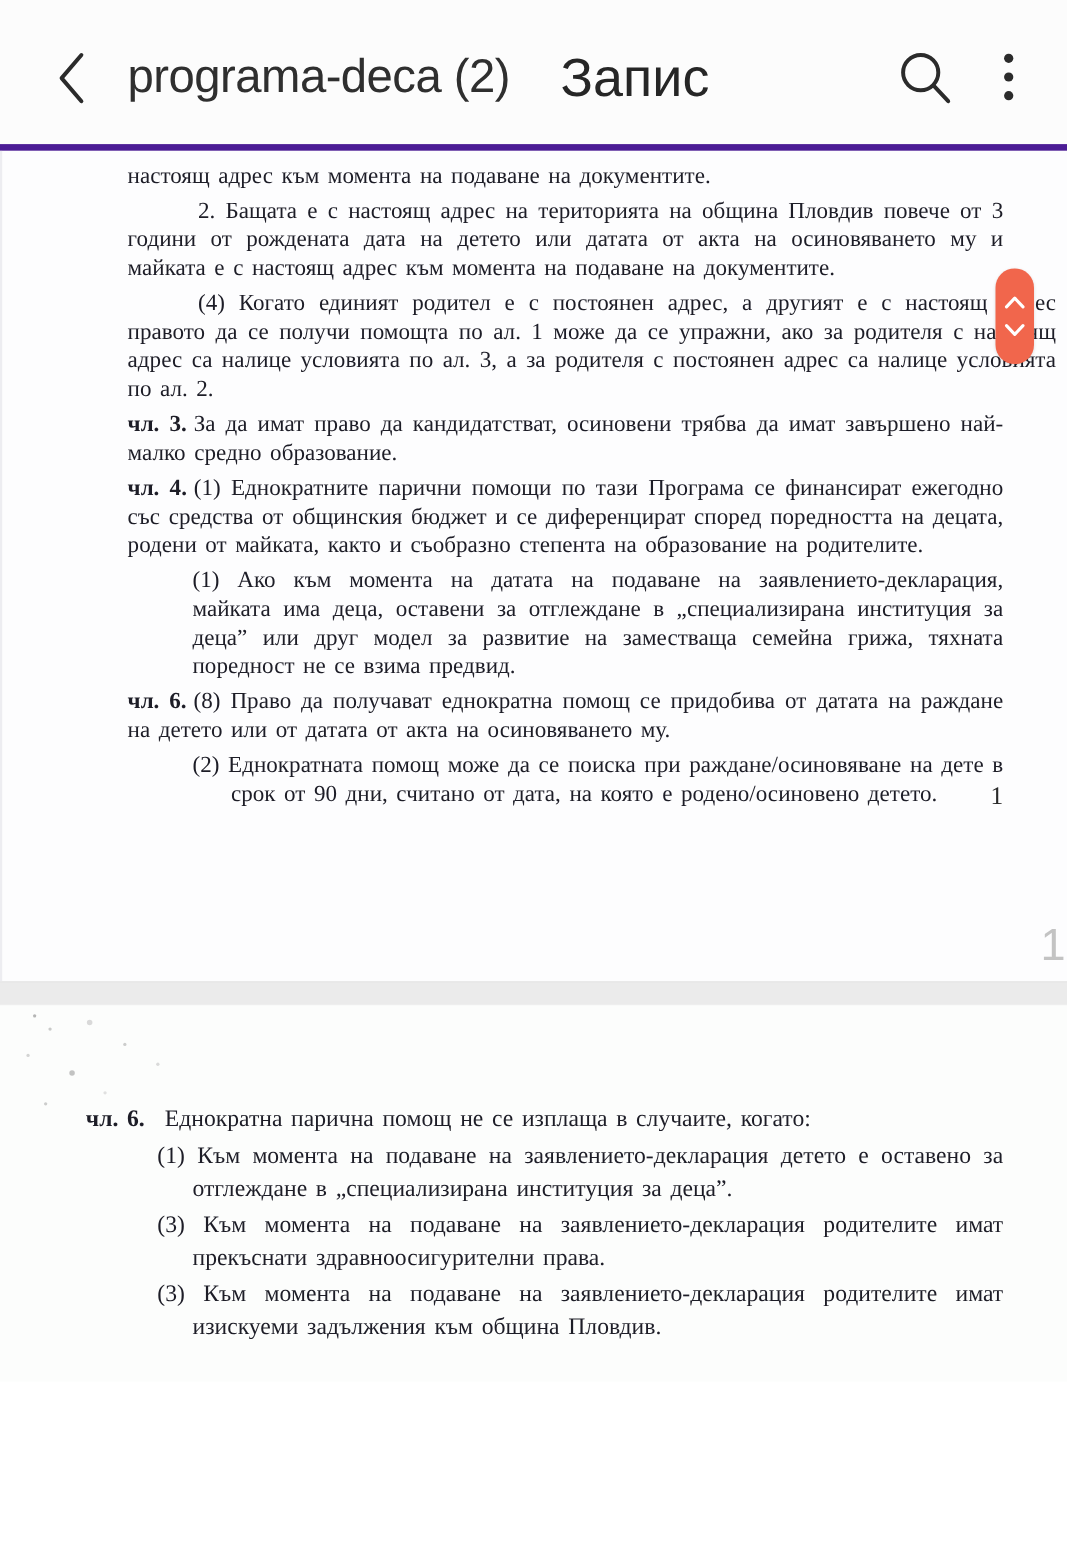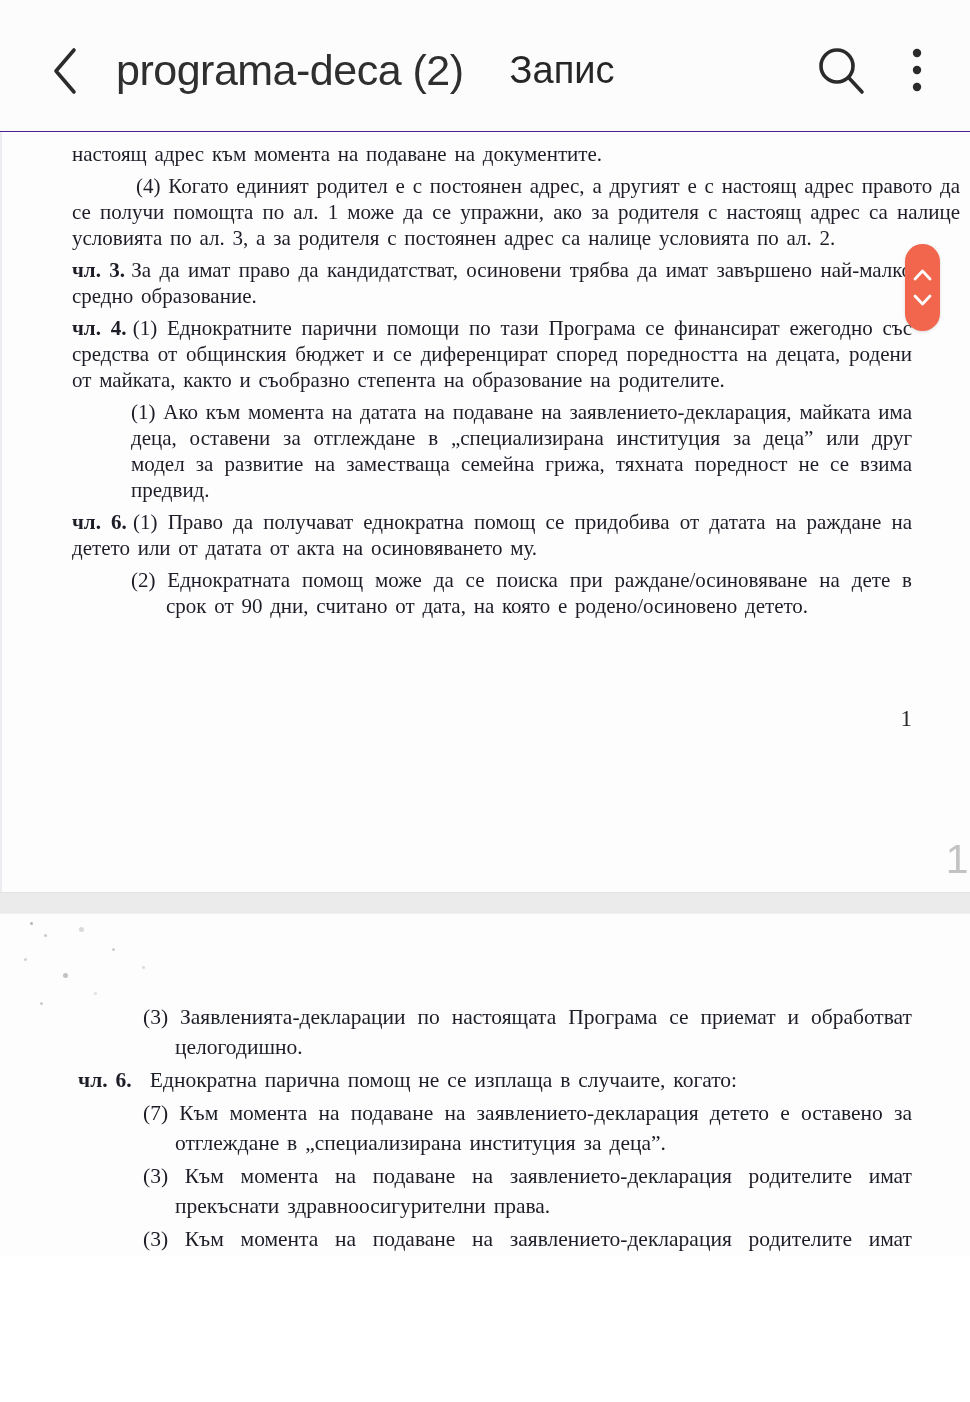--- a/index.html
+++ b/index.html
@@ -16,30 +16,30 @@
   }
   .icon-btn { background:none; border:none; cursor:pointer; display:flex; align-items:center; justify-content:center; }
   .back-btn { width:58px; height:70px; }
   .title {
     font-size:43px; font-weight:400; color:#2f2f2f; letter-spacing:-0.5px;
     margin-left:22px; white-space:nowrap;
   }
   .save-btn {
     background:none; border:none; cursor:pointer;
     font-family:"Liberation Sans", sans-serif;
-    font-size:38px; font-weight:500; color:#262626; margin-left:46px;
+    font-size:49px; font-weight:500; color:#262626; margin-left:46px;
   }
   .search-btn { width:70px; height:70px; margin-left:auto; }
   .menu-btn { width:54px; height:70px; margin-left:14px; }
 
   
   main { position:relative; width:970px; height:1271px; }
 
   .page { position:relative; background:#fdfdfe; overflow:hidden; }
-  .page1 { height:761px; border-top:1px solid #4c1d95; padding:9px 58px 0 72px; }
+  .page1 { height:761px; border-top:6px solid #4c1d95; padding:9px 58px 0 116px; }
   .page1::before { content:""; position:absolute; left:0; top:0; bottom:0; width:2px; background:#ededf1; }
   .page2 { height:467px; background:#fcfdfc; padding:88px 58px 0 78px; }
 
   .separator { height:22px; background:#ebebeb; border-top:1px solid #e2e2e2; border-bottom:1px solid #f0f0f0; }
 
   .doc p {
     font-family:"Liberation Serif", serif; color:#1d1d27;
     text-align:justify; word-spacing:2.5px;
   }
   .page1 p { font-size:21px; line-height:26px; margin-bottom:6px; }
@@ -106,36 +106,36 @@
         <circle cx="6" cy="24" r="4.2" fill="#2b2b2b"></circle>
         <circle cx="6" cy="41" r="4.2" fill="#2b2b2b"></circle>
       </svg>
     </button>
   </header>
 
   <main class="doc">
 
     <section class="page page1">
       <p><span>настоящ адрес към момента на подаване на документите.</span></p>
+      <p class="pi"><span>2. Бащата е с настоящ адрес на територията на община Пловдив повече от 3 години от рождената дата на детето или датата от акта на осиновяването му и майката е с настоящ адрес към момента на подаване на документите.</span></p>
       <p class="pi wide"><span>(4) Когато единият родител е с постоянен адрес, а другият е с настоящ адрес правото да се получи помощта по ал. 1 може да се упражни, ако за родителя с настоящ адрес са налице условията по ал. 3, а за родителя с постоянен адрес са налице условията по ал. 2.</span></p>
       <p><span class="lead">чл. 3.</span><span>За да имат право да кандидатстват, осиновени трябва да имат завършено най-малко средно образование.</span></p>
       <p><span class="lead">чл. 4.</span><span>(1) Еднократните парични помощи по тази Програма се финансират ежегодно със средства от общинския бюджет и се диференцират според поредността на децата, родени от майката, както и съобразно степента на образование на родителите.</span></p>
       <p class="bl"><span>(1) Ако към момента на датата на подаване на заявлението-декларация, майката има деца, оставени за отглеждане в „специализирана институция за деца” или друг модел за развитие на заместваща семейна грижа, тяхната поредност не се взима предвид.</span></p>
-      <p><span class="lead">чл. 6.</span><span>(1) Право да получават еднократна помощ се придобива от датата на раждане на детето или от датата от акта на осиновяването му.</span></p>
+      <p><span class="lead">чл. 6.</span><span>(8) Право да получават еднократна помощ се придобива от датата на раждане на детето или от датата от акта на осиновяването му.</span></p>
       <p class="hang"><span>(2) Еднократната помощ може да се поиска при раждане/осиновяване на дете в срок от 90 дни, считано от дата, на която е родено/осиновено детето.</span></p>
       <div class="pagenum">1</div>
     </section>
 
     <div class="separator"></div>
 
     <section class="page page2">
       <div class="specks"></div>
-      <p class="li"><span>(3) Заявленията-декларации по настоящата Програма се приемат и обработват целогодишно.</span></p>
       <p><span class="lead-wide">чл. 6.</span><span>Еднократна парична помощ не се изплаща в случаите, когато:</span></p>
-      <p class="li"><span>(7) Към момента на подаване на заявлението-декларация детето е оставено за отглеждане в „специализирана институция за деца”.</span></p>
+      <p class="li"><span>(1) Към момента на подаване на заявлението-декларация детето е оставено за отглеждане в „специализирана институция за деца”.</span></p>
       <p class="li"><span>(3) Към момента на подаване на заявлението-декларация родителите имат прекъснати здравноосигурителни права.</span></p>
       <p class="li"><span>(3) Към момента на подаване на заявлението-декларация родителите имат изискуеми задължения към община Пловдив.</span></p>
     </section>
 
   </main>
 
   <div class="page-indicator">1/</div>
 
   <div class="scroll-pill">
     <svg width="19" height="12" viewBox="0 0 19 12">

